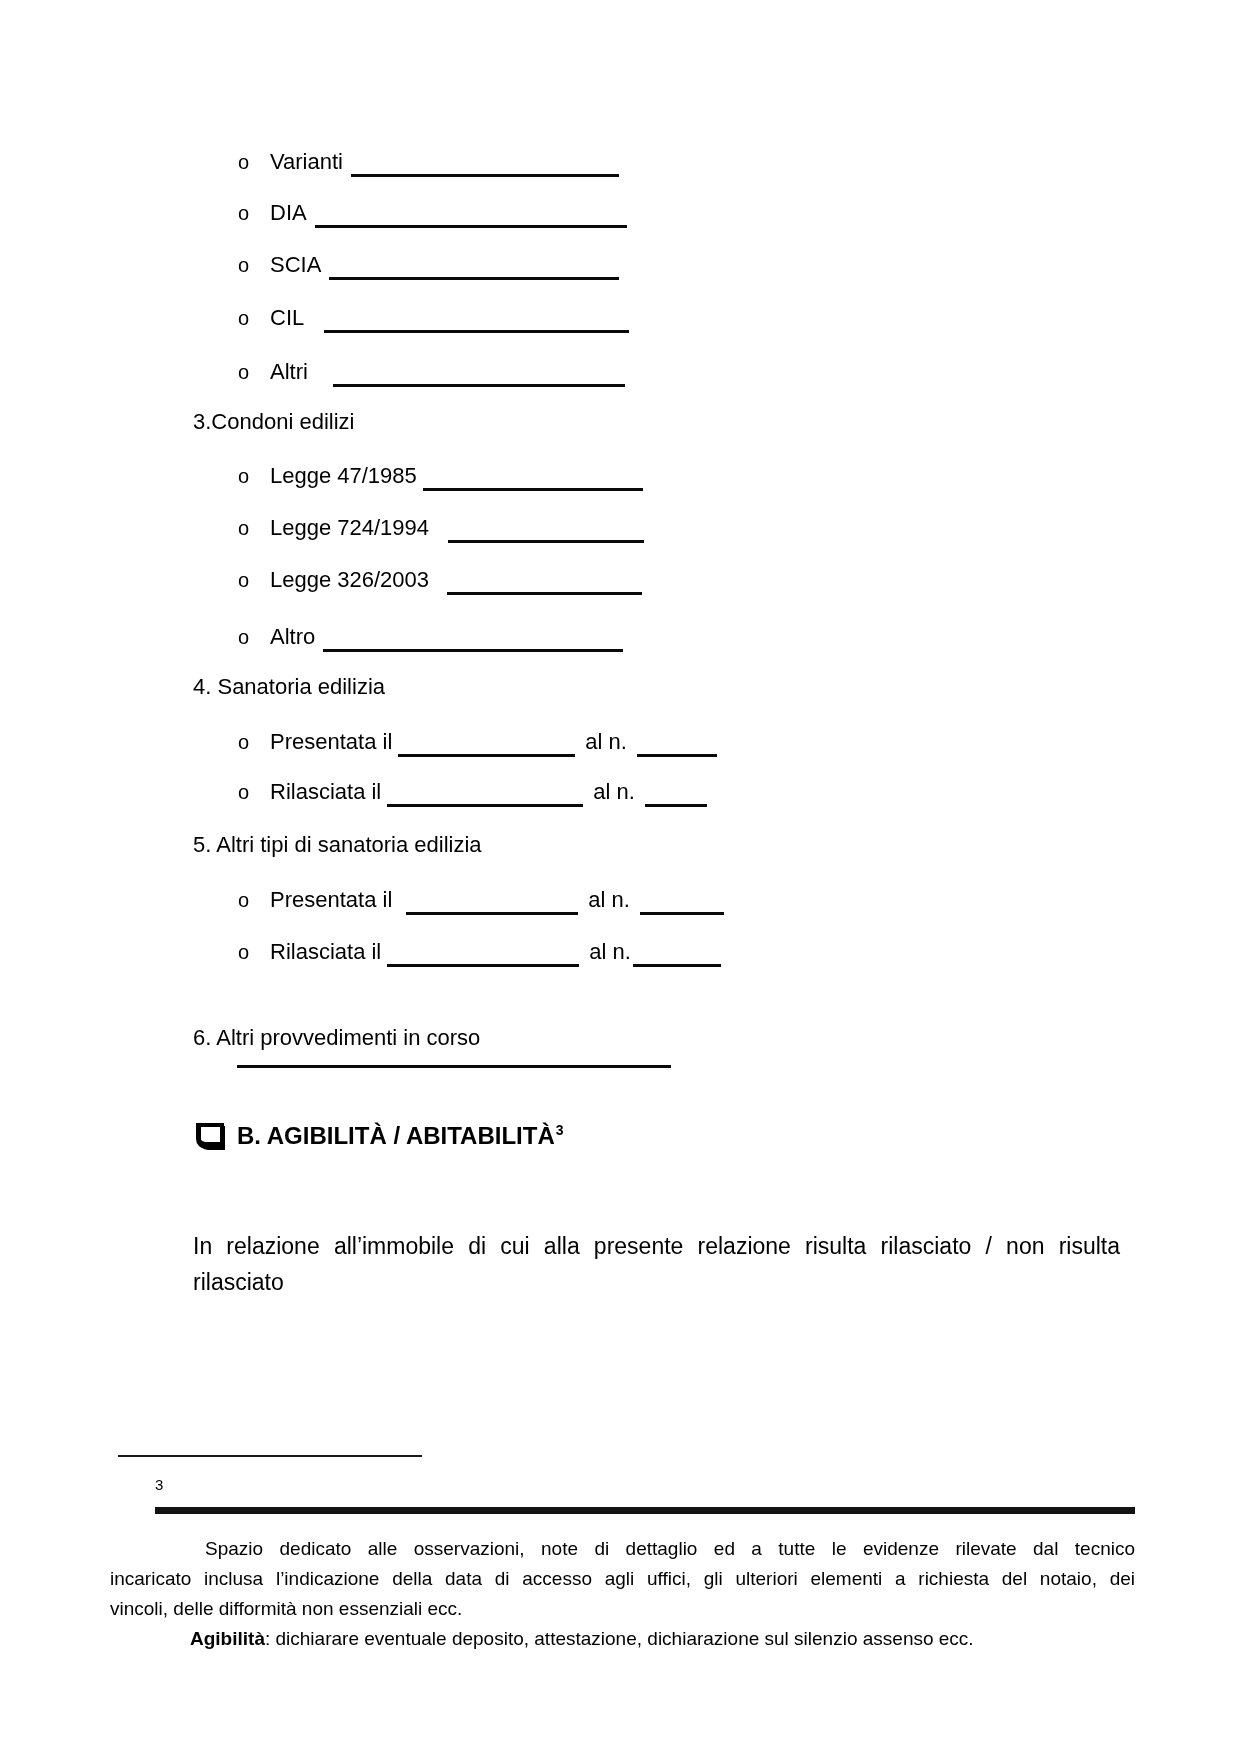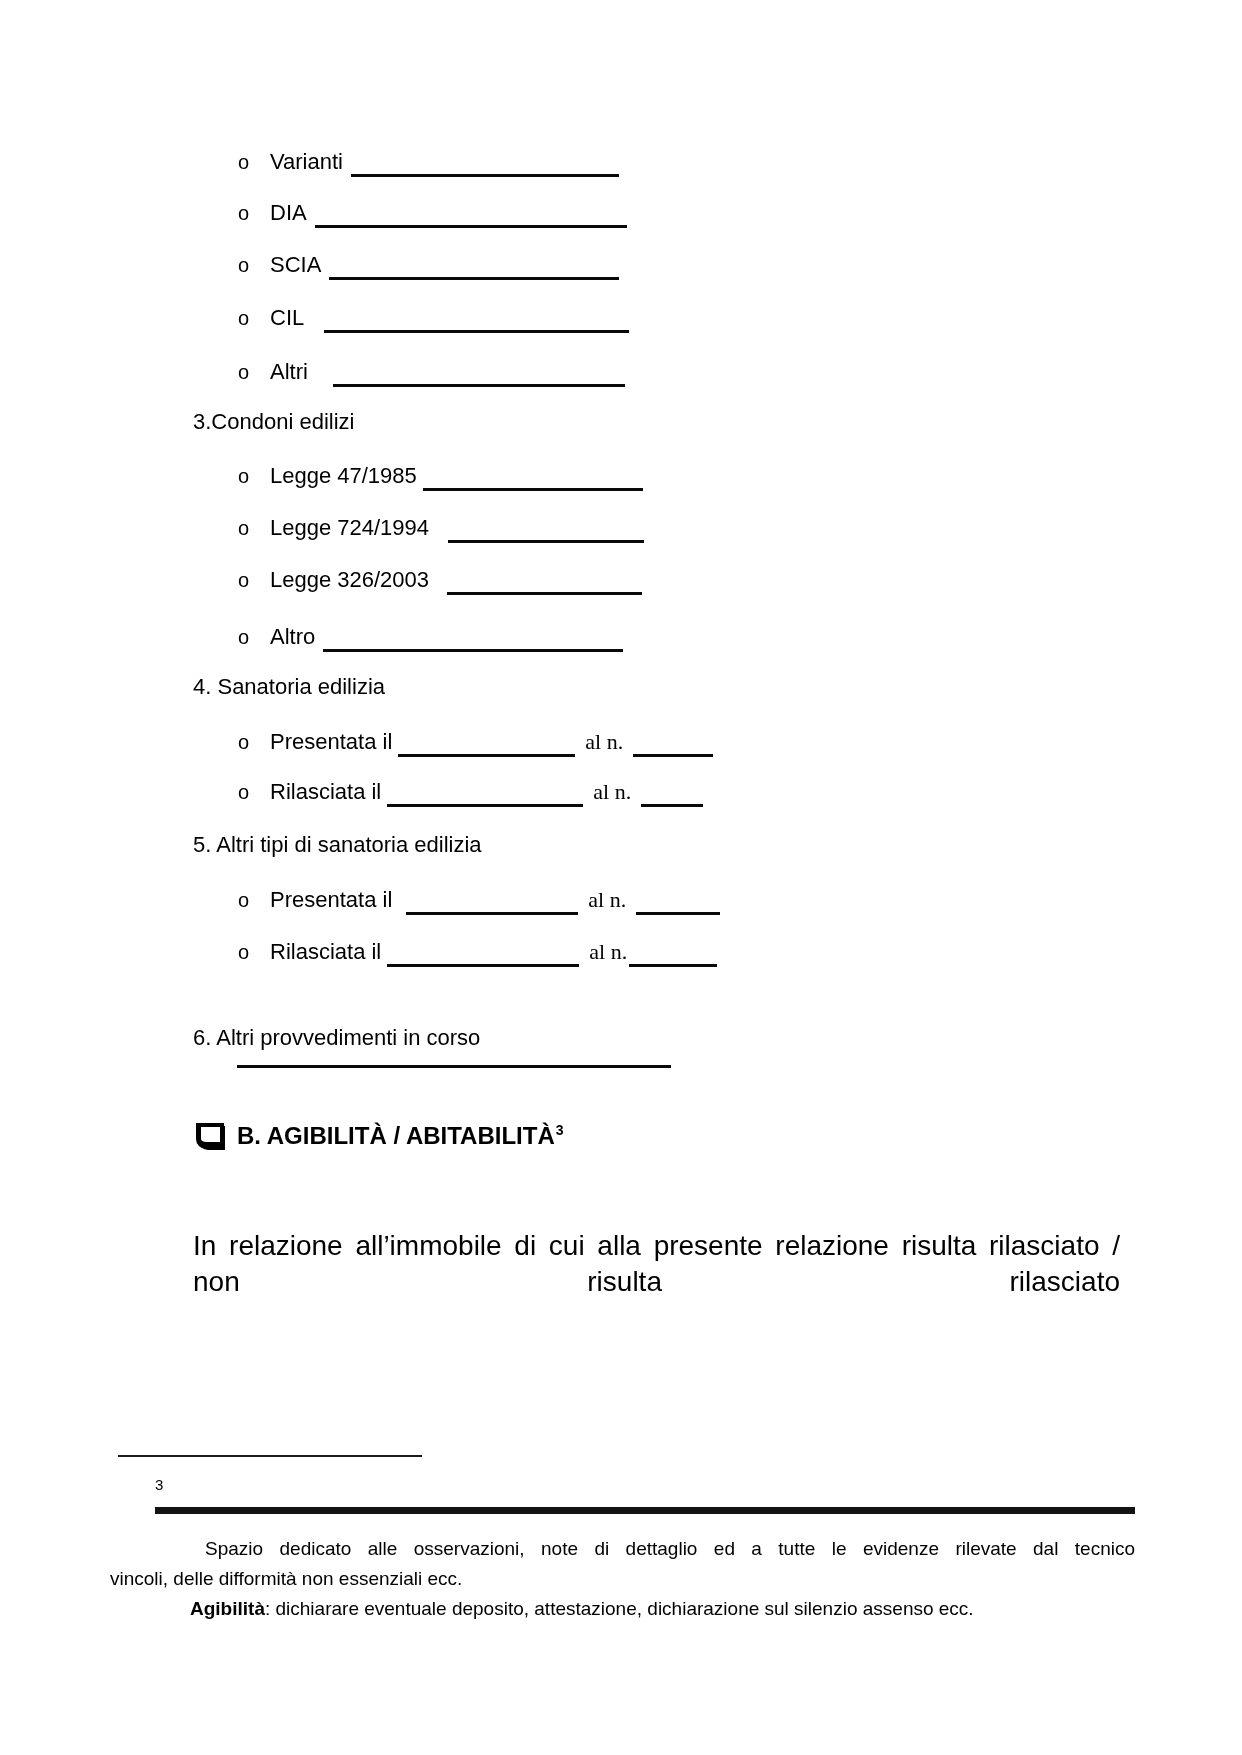--- a/index.html
+++ b/index.html
@@ -23,21 +23,21 @@
     align-self:flex-end;
     margin-bottom:11px;
     height:0;
     border-bottom:3px solid #0a0a0a;
   }
   .heading-row{
     position:absolute;left:193px;height:52px;
     display:flex;align-items:center;
     font-size:22px;white-space:nowrap;
   }
-  .suffix{margin-left:10px;margin-right:10px;font-family:Liberation Serif, serif;}
+  .suffix{margin-left:10px;margin-right:10px;}
   
   .free-blank{
     position:absolute;height:0;border-bottom:3px solid #0a0a0a;
   }
   
   .check-row{
     position:absolute;left:196px;height:46px;
     display:flex;align-items:center;gap:13px;
     font-size:24px;font-weight:bold;white-space:nowrap;
   }
@@ -47,21 +47,21 @@
     border:4px solid #000;
     border-left-width:5px;
     border-bottom-width:7px;
     border-bottom-left-radius:10px;
     box-shadow:2px 2px 0 -1px #000;
   }
   .check-row sup{font-size:14px;font-weight:bold;margin-left:1px;}
   
   .para{
     position:absolute;left:193px;top:1228px;width:927px;
-    font-size:28px;line-height:36px;
+    font-size:23px;line-height:36px;
   }
   .jfull{text-align:justify;text-align-last:justify;}
   .inline-blank{
     display:inline-block;height:0;
     border-bottom:2.5px solid #000;
     vertical-align:-6px;
   }
   
   .fn-separator{
     position:absolute;left:118px;top:1455px;width:304px;height:0;
@@ -188,19 +188,20 @@
     <div class="jfull">In relazione all’immobile di cui alla presente relazione risulta rilasciato / non risulta rilasciato</div>
   </div>
 
 
   <div class="fn-separator"></div>
   <div class="fn-number">3</div>
   <div class="thick-rule"></div>
 
   <div class="footnote">
     <div class="jfull fn-l1">Spazio dedicato alle osservazioni, note di dettaglio ed a tutte le evidenze rilevate dal tecnico</div>
+    <div class="jfull">incaricato inclusa l’indicazione della data di accesso agli uffici, gli ulteriori elementi a richiesta del notaio, dei</div>
     <div>vincoli, delle difformità non essenziali ecc.</div>
     <div class="fn-l4">
       <span class="fn-term">Agibilità</span><span>: dichiarare eventuale deposito, attestazione, dichiarazione sul silenzio assenso ecc.</span>
     </div>
   </div>
 
 </div>
 
 </body></html>

